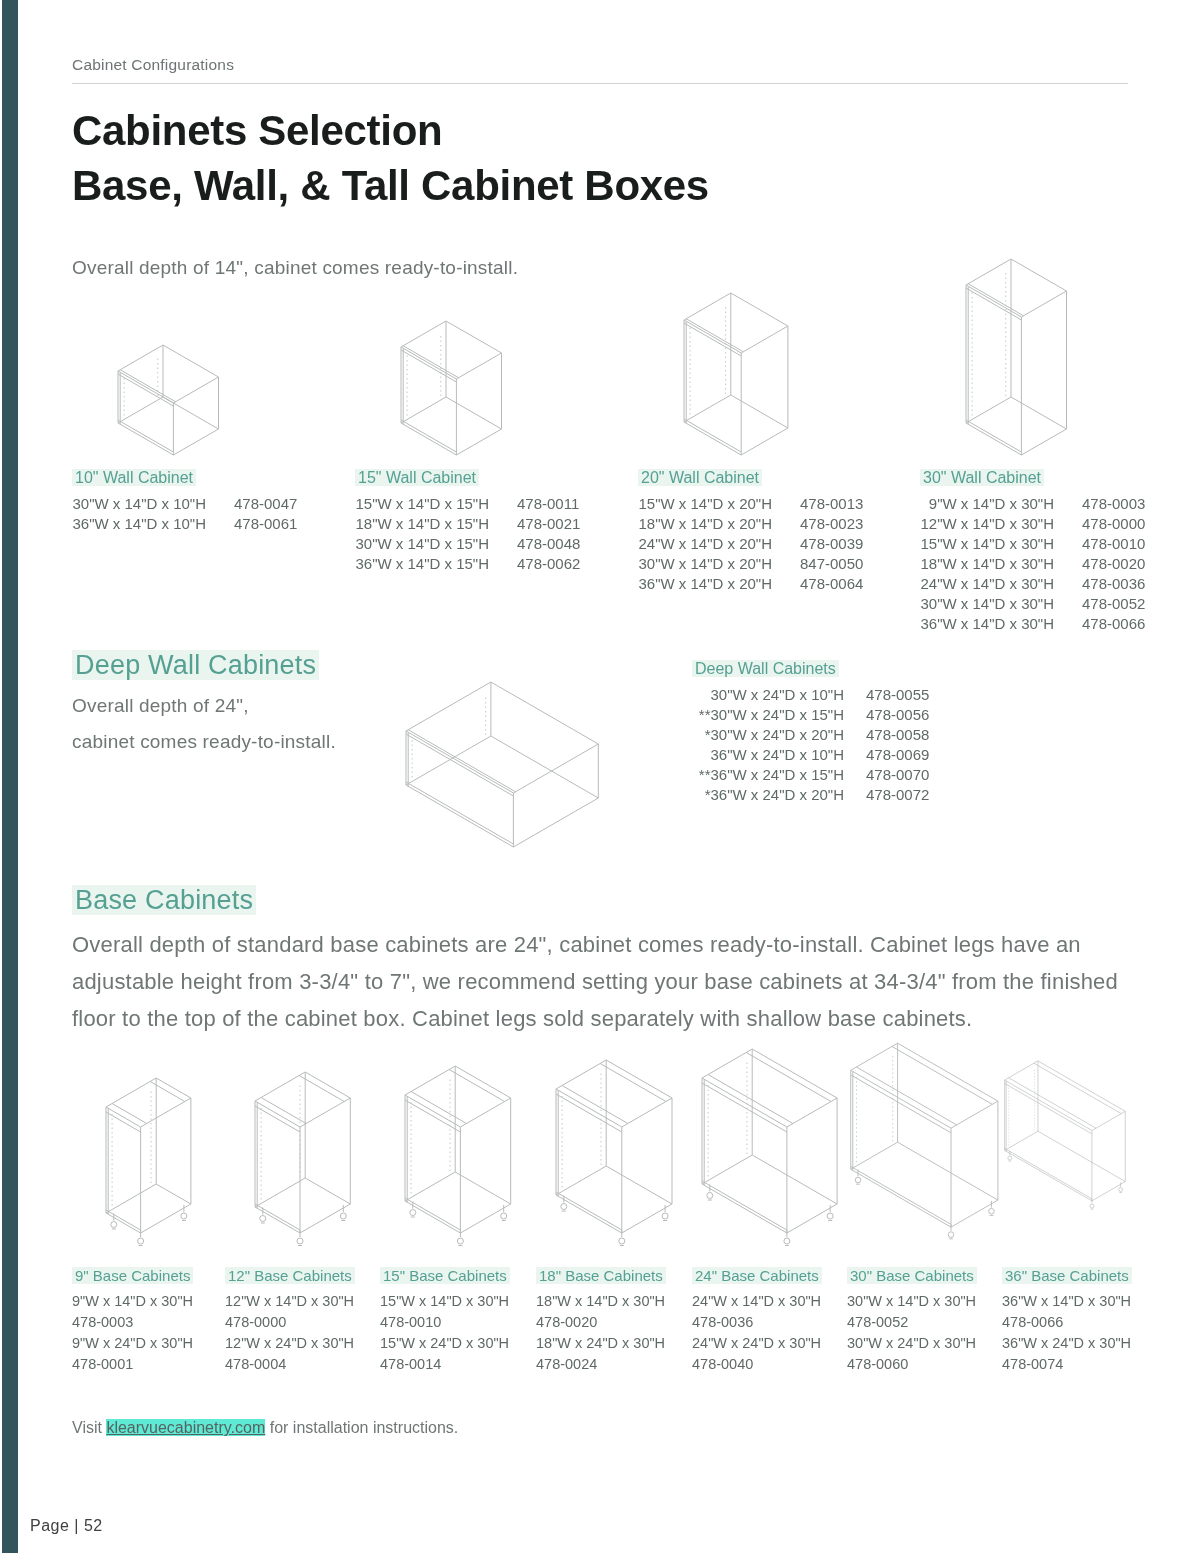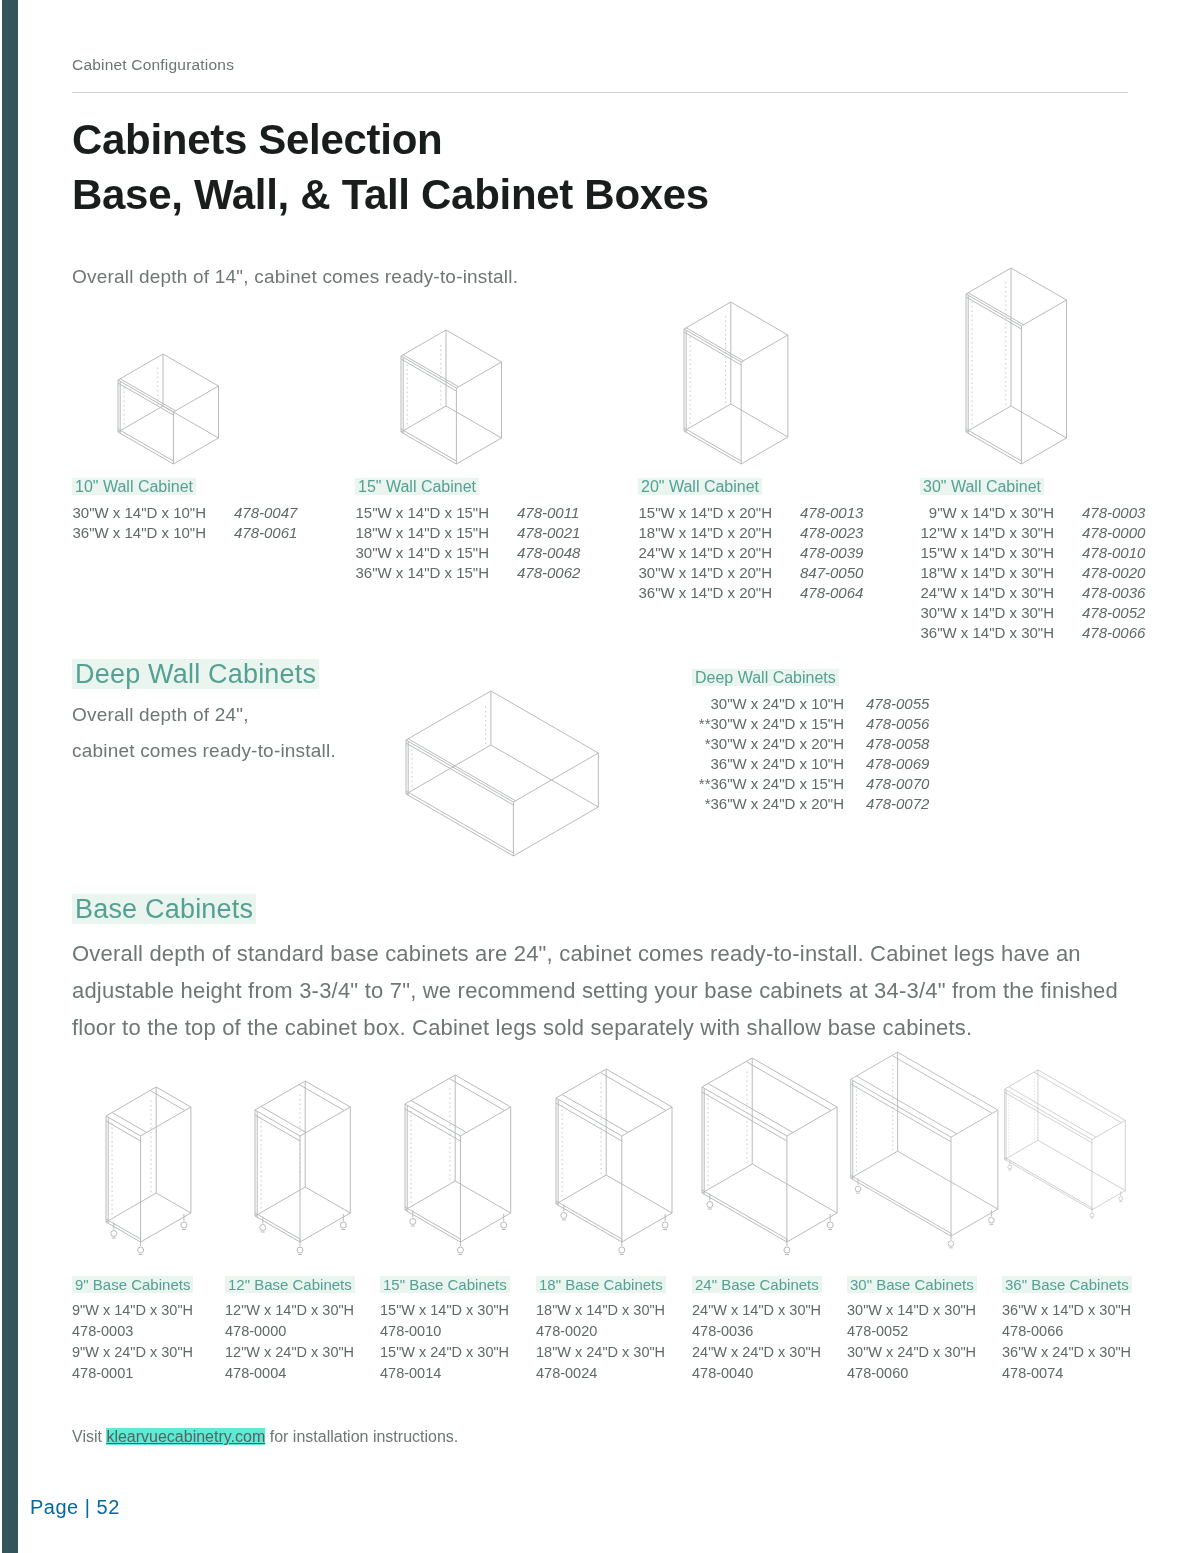--- a/index.html
+++ b/index.html
@@ -1,21 +1,21 @@
 <!DOCTYPE html>
 <html><head>
 <meta charset="utf-8">
 <style>
   html,body{margin:0;padding:0;background:#ffffff;}
   body{font-family:"Liberation Sans", sans-serif; color:#1a1f1e;}
   .page{position:relative;width:1200px;height:1553px;background:#ffffff;overflow:hidden;}
   .accent-bar{position:absolute;left:2px;top:0;width:16px;height:100%;background:#32555b;}
   .content{position:relative;margin:0 72px 0 72px;padding-top:56px;}
 
-  .eyebrow{font-size:15.5px;color:#6d7473;letter-spacing:.2px;border-bottom:1px solid #d0d5d3;padding-bottom:18px;}
+  .eyebrow{font-size:15.5px;color:#6d7473;letter-spacing:.2px;border-bottom:1px solid #d0d5d3;padding-bottom:9px;}
 
   h1{margin:20px 0 0 0;font-size:42px;line-height:1.3;font-weight:700;color:#191e1d;letter-spacing:-.3px;}
   h1 span{display:block;}
 
   h2{margin:0;font-size:27px;font-weight:500;color:#55a093;letter-spacing:.2px;}
   .hl{background:#e9f5ee;padding:0 3px;}
 
   .sub{margin:6px 0 0 0;font-size:19px;color:#6e7775;letter-spacing:.2px;}
 
   .wall-section{margin-top:44px;}
@@ -24,41 +24,41 @@
   .wall-illus{height:206px;margin-top:-26px;}
   .wall-illus .cab{margin-left:42px;}
   .base-cols{grid-template-columns:153px 155px 156px 156px 155px 155px 126px;}
   .base-illus{height:240px;margin-top:-20px;}
   .base-illus .cab{display:flex;justify-content:center;}
 
   .spec-grid{display:grid;margin-top:10px;}
   .group-label{font-size:16px;color:#55a093;margin-bottom:7px;white-space:nowrap;}
   .spec-row{font-size:15px;line-height:20px;color:#5f6a67;white-space:nowrap;}
   .spec-row .dims{display:inline-block;width:134px;text-align:right;}
-  .spec-row .code{margin-left:28px;font-style:italic;}
+  .spec-row .code{margin-left:28px;}
 
   .deep-section{display:flex;margin-top:16px;}
   .deep-left{width:330px;flex:none;}
   .deep-left .sub{margin-top:14px;}
   .deep-left .sub + .sub{}
   .deep-mid{width:290px;flex:none;padding-top:28px;}
   .deep-right{flex:1;padding-top:10px;}
   .deep-right .spec-row .dims{width:152px;}
   .deep-right .spec-row .code{margin-left:22px;}
   .footnote{font-size:14px;font-style:italic;color:#8a928f;line-height:18px;}
   .footnotes{margin-top:10px;}
 
   .base-section{margin-top:34px;}
   .para{margin:10px 0 0 0;font-size:22px;line-height:37px;color:#6e7775;letter-spacing:.2px;}
   .base-label{font-size:15px;}
   .base-line{font-size:14.5px;line-height:21px;color:#5f6a67;white-space:nowrap;}
 
   .footer-note{margin:44px 0 0 0;font-size:16px;color:#6e7775;}
   .site-link{color:#566360;text-decoration:underline;background:#5eead4;cursor:pointer;}
-  .page-num{position:absolute;left:30px;bottom:34px;font-size:20px;color:#0369a1;letter-spacing:.5px;}
+  .page-num{position:absolute;left:30px;bottom:18px;font-size:16px;color:#404040;letter-spacing:.5px;}
 
   svg.cabsvg{display:block;}
 </style>
 </head>
 <body>
 
 <div class="page">
   <div class="accent-bar"></div>
   <div class="content">
 

